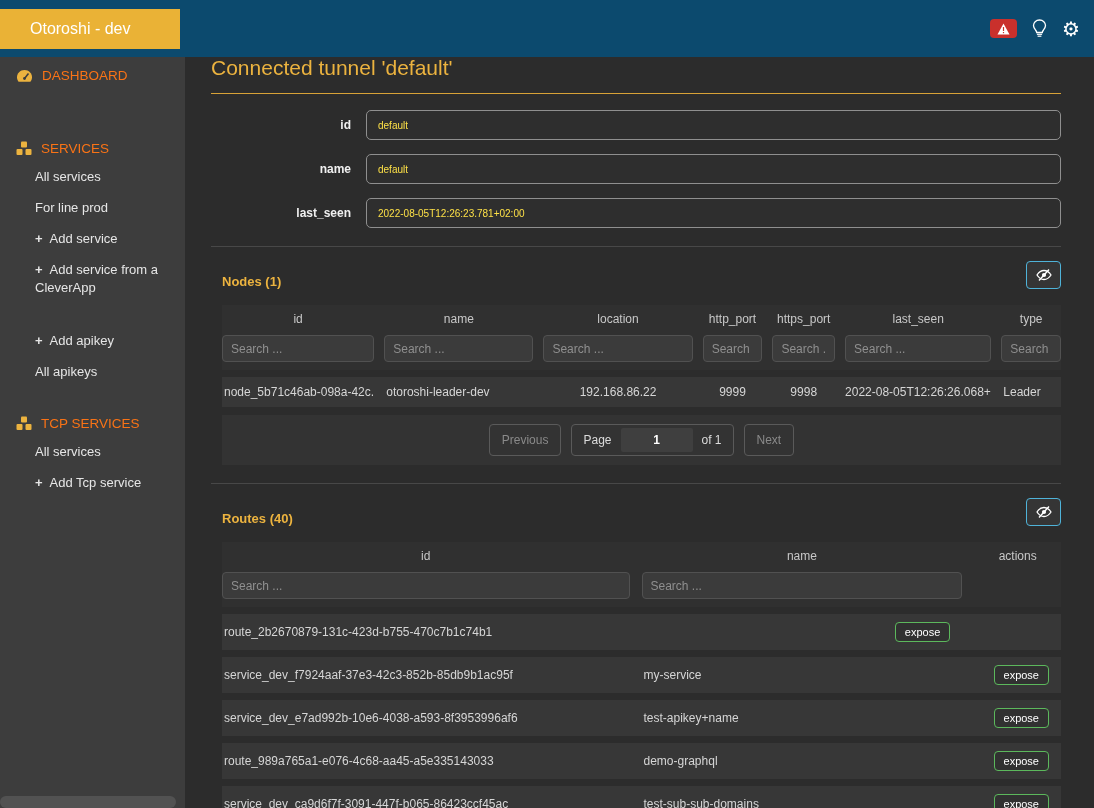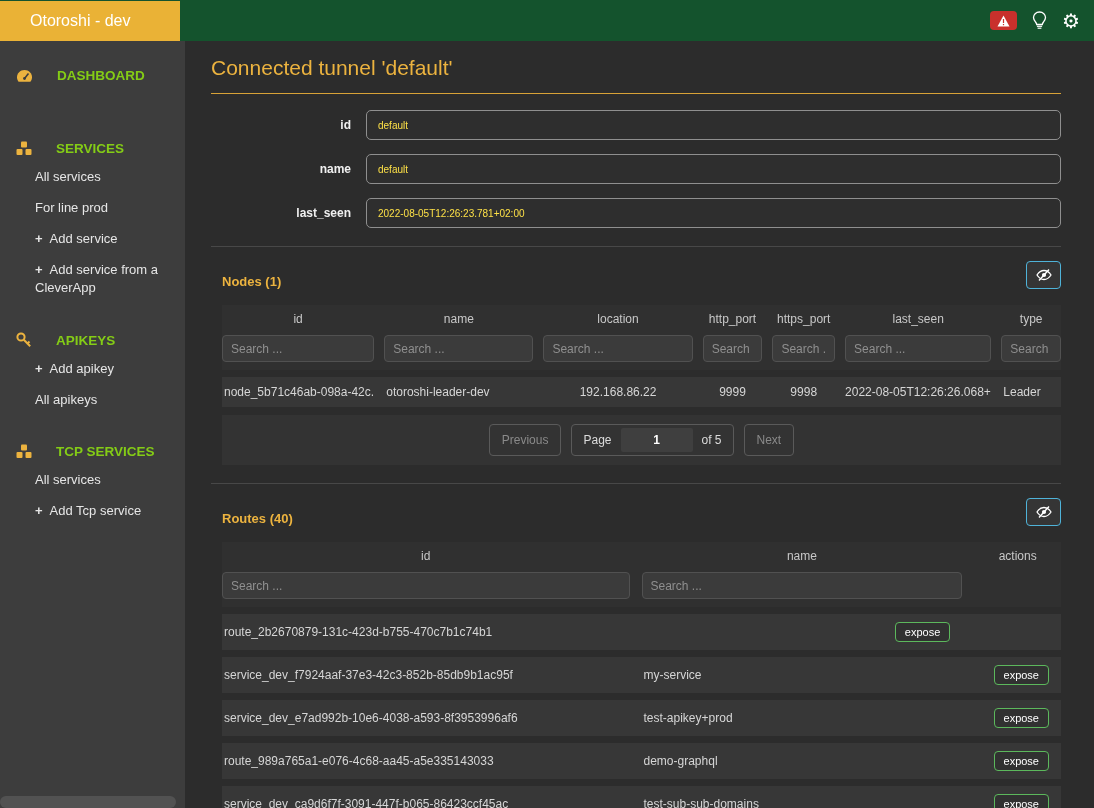--- a/index.html
+++ b/index.html
@@ -3,22 +3,22 @@
 <meta charset="utf-8">
 <style>
   * { box-sizing: border-box; margin: 0; padding: 0; }
   html, body {
     width: 1094px; height: 808px; overflow: hidden;
     font-family: "Liberation Sans", sans-serif;
     background: #2c2c2c;
   }
   
   .topbar {
-    position: fixed; top: 0; left: 0; right: 0; height: 41px;
-    background: #14532d; display: flex; align-items: center; z-index: 10;
+    position: fixed; top: 0; left: 0; right: 0; height: 57px;
+    background: #0c4a6e; display: flex; align-items: center; z-index: 10;
   }
   .logo {
     width: 180px; height: 40px; background: #eab236; color: #fff;
     font-size: 16px; line-height: 40px; padding-left: 30px; flex: none;
   }
   .search-wrap { position: relative; margin-left: 15px; width: 320px; }
   .search-input {
     width: 100%; height: 27px; background: #373737;
     border: 1px solid #bdbdbd; border-radius: 6px; color: #cfcfcf;
     font-size: 13px; padding: 0 30px 0 10px; outline: none;
@@ -37,22 +37,22 @@
   }
   .icon-btn { background: none; border: none; cursor: pointer; display: flex; align-items: center; }
   .gear-glyph { color: #fff; font-size: 20px; line-height: 20px; }
   
   .sidebar {
     position: fixed; left: 0; top: 40px; bottom: 0; width: 185px;
     background: #3d3d3d; padding: 22px 10px 10px 8px; z-index: 5;
   }
   .side-section { margin-bottom: 22px; }
   .side-heading {
-    display: flex; align-items: center; gap: 24px;
-    color: #84cc16; font-size: 13.5px; font-weight: 700;
+    display: flex; align-items: center; gap: 9px;
+    color: #f97316; font-size: 13.5px; font-weight: 400;
     padding: 6px 0 6px 8px; cursor: pointer;
   }
   .side-item {
     color: #e6e6e6; font-size: 13px; padding: 6px 0 6px 27px;
     cursor: pointer; line-height: 1.45;
   }
   .side-item .plus { color: #e6e6e6; font-weight: 700; margin-right: 7px; font-size: 13px; }
   .side-gap { height: 24px; }
   .hscrollbar {
     position: fixed; left: 0; bottom: 0; width: 176px; height: 12px;
@@ -174,28 +174,20 @@
         <rect x="9.5" y="8" width="6" height="6" rx="1" fill="#ecb33f"></rect>
       </svg>
       <span>SERVICES</span>
     </div>
     <div class="side-item">All services</div>
     <div class="side-item">For line prod</div>
     <div class="side-item"><span class="plus">+</span><span>Add service</span></div>
     <div class="side-item"><span class="plus">+</span><span>Add service from a CleverApp</span></div>
   </div>
   <div class="side-section">
-    <div class="side-heading">
-      <svg width="16" height="16" viewBox="0 0 16 16">
-        <circle cx="5" cy="5" r="3.6" fill="none" stroke="#ecb33f" stroke-width="2"></circle>
-        <line x1="7.8" y1="7.8" x2="14.2" y2="14.2" stroke="#ecb33f" stroke-width="2"></line>
-        <line x1="11.5" y1="11.5" x2="13.5" y2="9.5" stroke="#ecb33f" stroke-width="2"></line>
-      </svg>
-      <span>APIKEYS</span>
-    </div>
     <div class="side-item"><span class="plus">+</span><span>Add apikey</span></div>
     <div class="side-item">All apikeys</div>
   </div>
   <div class="side-section">
     <div class="side-heading">
       <svg width="16" height="15" viewBox="0 0 16 15">
         <rect x="5" y="0.5" width="6" height="6" rx="1" fill="#ecb33f"></rect>
         <rect x="0.5" y="8" width="6" height="6" rx="1" fill="#ecb33f"></rect>
         <rect x="9.5" y="8" width="6" height="6" rx="1" fill="#ecb33f"></rect>
       </svg>
@@ -267,21 +259,21 @@
         <div class="td center">9998</div>
         <div class="td center">2022-08-05T12:26:26.068+...</div>
         <div class="td left">Leader</div>
       </div>
       <div class="tfoot">
         <div class="pag">
           <button class="pag-btn">Previous</button>
           <div class="pag-page">
             <span>Page</span>
             <input class="pag-input" type="text" value="1" style="">
-            <span>of 5</span>
+            <span>of 1</span>
           </div>
           <button class="pag-btn">Next</button>
         </div>
       </div>
     </div>
   </div>
 
   <hr class="hr">
 
   <div>
@@ -313,21 +305,21 @@
         <div class="td left">route_2b2670879-131c-423d-b755-470c7b1c74b1</div>
         <div class="actions-cell"><button class="expose-btn">expose</button></div>
       </div>
       <div class="grid-routes trow">
         <div class="td left">service_dev_f7924aaf-37e3-42c3-852b-85db9b1ac95f</div>
         <div class="td left name-offset">my-service</div>
         <div class="actions-cell"><button class="expose-btn">expose</button></div>
       </div>
       <div class="grid-routes trow">
         <div class="td left">service_dev_e7ad992b-10e6-4038-a593-8f3953996af6</div>
-        <div class="td left name-offset">test-apikey+prod</div>
+        <div class="td left name-offset">test-apikey+name</div>
         <div class="actions-cell"><button class="expose-btn">expose</button></div>
       </div>
       <div class="grid-routes trow">
         <div class="td left">route_989a765a1-e076-4c68-aa45-a5e335143033</div>
         <div class="td left name-offset">demo-graphql</div>
         <div class="actions-cell"><button class="expose-btn">expose</button></div>
       </div>
       <div class="grid-routes trow">
         <div class="td left">service_dev_ca9d6f7f-3091-447f-b065-86423ccf45ac</div>
         <div class="td left name-offset">test-sub-sub-domains</div>

